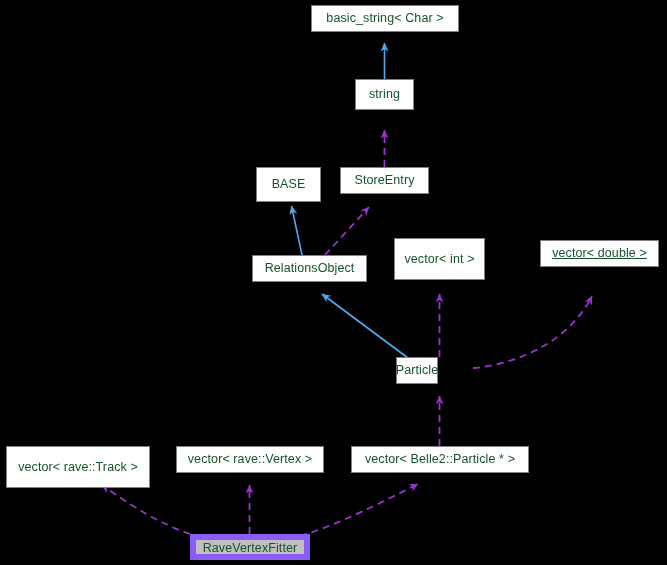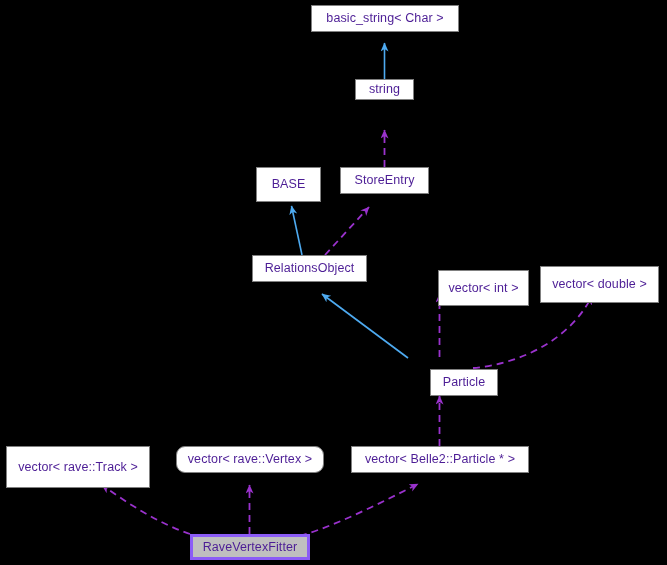--- a/index.html
+++ b/index.html
@@ -25,28 +25,29 @@
   }
   .node-box {
     position: absolute;
     box-sizing: border-box;
     background: #ffffff;
     border: 1px solid #808080;
     display: flex;
     align-items: center;
     justify-content: center;
     font-size: 12.5px;
-    color: #4c1d95;
+    color: #14532d;
     line-height: 1;
     white-space: nowrap;
     letter-spacing: 0.1px;
   }
   .node-box.highlight {
     background: #bfbfbf;
-    border: 3px solid #8b5cf6;
+    border: 6px solid #8b5cf6;
+    align-items: flex-end;
   }
   .node-label {
     display: block;
     padding: 0 6px;
   }
 </style>
 </head>
 <body>
 
 <div id="diagram-root">
@@ -81,53 +82,53 @@
 
     <path d="M249.5,534 L249.5,485" fill="none" stroke="#9a32cd" stroke-width="1.8" stroke-dasharray="7,5" marker-end="url(#arrow-purple)"></path>
 
     <path d="M300,536 C340,524 380,503 418,484" fill="none" stroke="#9a32cd" stroke-width="1.8" stroke-dasharray="7,5" marker-end="url(#arrow-purple)"></path>
   </svg>
 
   <div class="node-box" style="left:311px;top:5px;width:148px;height:27px;">
     <span class="node-label">basic_string&lt; Char &gt;</span>
   </div>
 
-  <div class="node-box" style="left:355px;top:79px;width:59px;height:21px;">
+  <div class="node-box" style="left:355px;top:79px;width:59px;height:31px;">
     <span class="node-label">string</span>
   </div>
 
   <div class="node-box" style="left:256px;top:167px;width:65px;height:35px;">
     <span class="node-label">BASE</span>
   </div>
 
   <div class="node-box" style="left:340px;top:167px;width:89px;height:27px;text-align:right;">
     <span class="node-label">StoreEntry</span>
   </div>
 
   <div class="node-box" style="left:252px;top:255px;width:115px;height:27px;">
     <span class="node-label">RelationsObject</span>
   </div>
 
-  <div class="node-box" style="left:394px;top:270px;width:91px;height:36px;margin-left:44px;">
+  <div class="node-box" style="left:394px;top:238px;width:91px;height:42px;">
     <span class="node-label">vector&lt; int &gt;</span>
   </div>
 
-  <div class="node-box" style="left:540px;top:266px;width:119px;height:37px;">
+  <div class="node-box" style="left:540px;top:240px;width:119px;height:27px;text-decoration:underline;">
     <span class="node-label">vector&lt; double &gt;</span>
   </div>
 
-  <div class="node-box" style="left:430px;top:357px;width:68px;height:27px;margin-top:12px;">
+  <div class="node-box" style="left:396px;top:357px;width:42px;height:27px;">
     <span class="node-label">Particle</span>
   </div>
 
   <div class="node-box" style="left:6px;top:446px;width:144px;height:42px;">
     <span class="node-label">vector&lt; rave::Track &gt;</span>
   </div>
 
-  <div class="node-box" style="left:176px;top:446px;width:148px;height:27px;border-radius:9px;">
+  <div class="node-box" style="left:176px;top:446px;width:148px;height:27px;">
     <span class="node-label">vector&lt; rave::Vertex &gt;</span>
   </div>
 
   <div class="node-box" style="left:351px;top:446px;width:178px;height:27px;text-align:right;">
     <span class="node-label">vector&lt; Belle2::Particle * &gt;</span>
   </div>
 
   <div class="node-box highlight" style="left:190px;top:534px;width:120px;height:26px;">
     <span class="node-label">RaveVertexFitter</span>
   </div>

